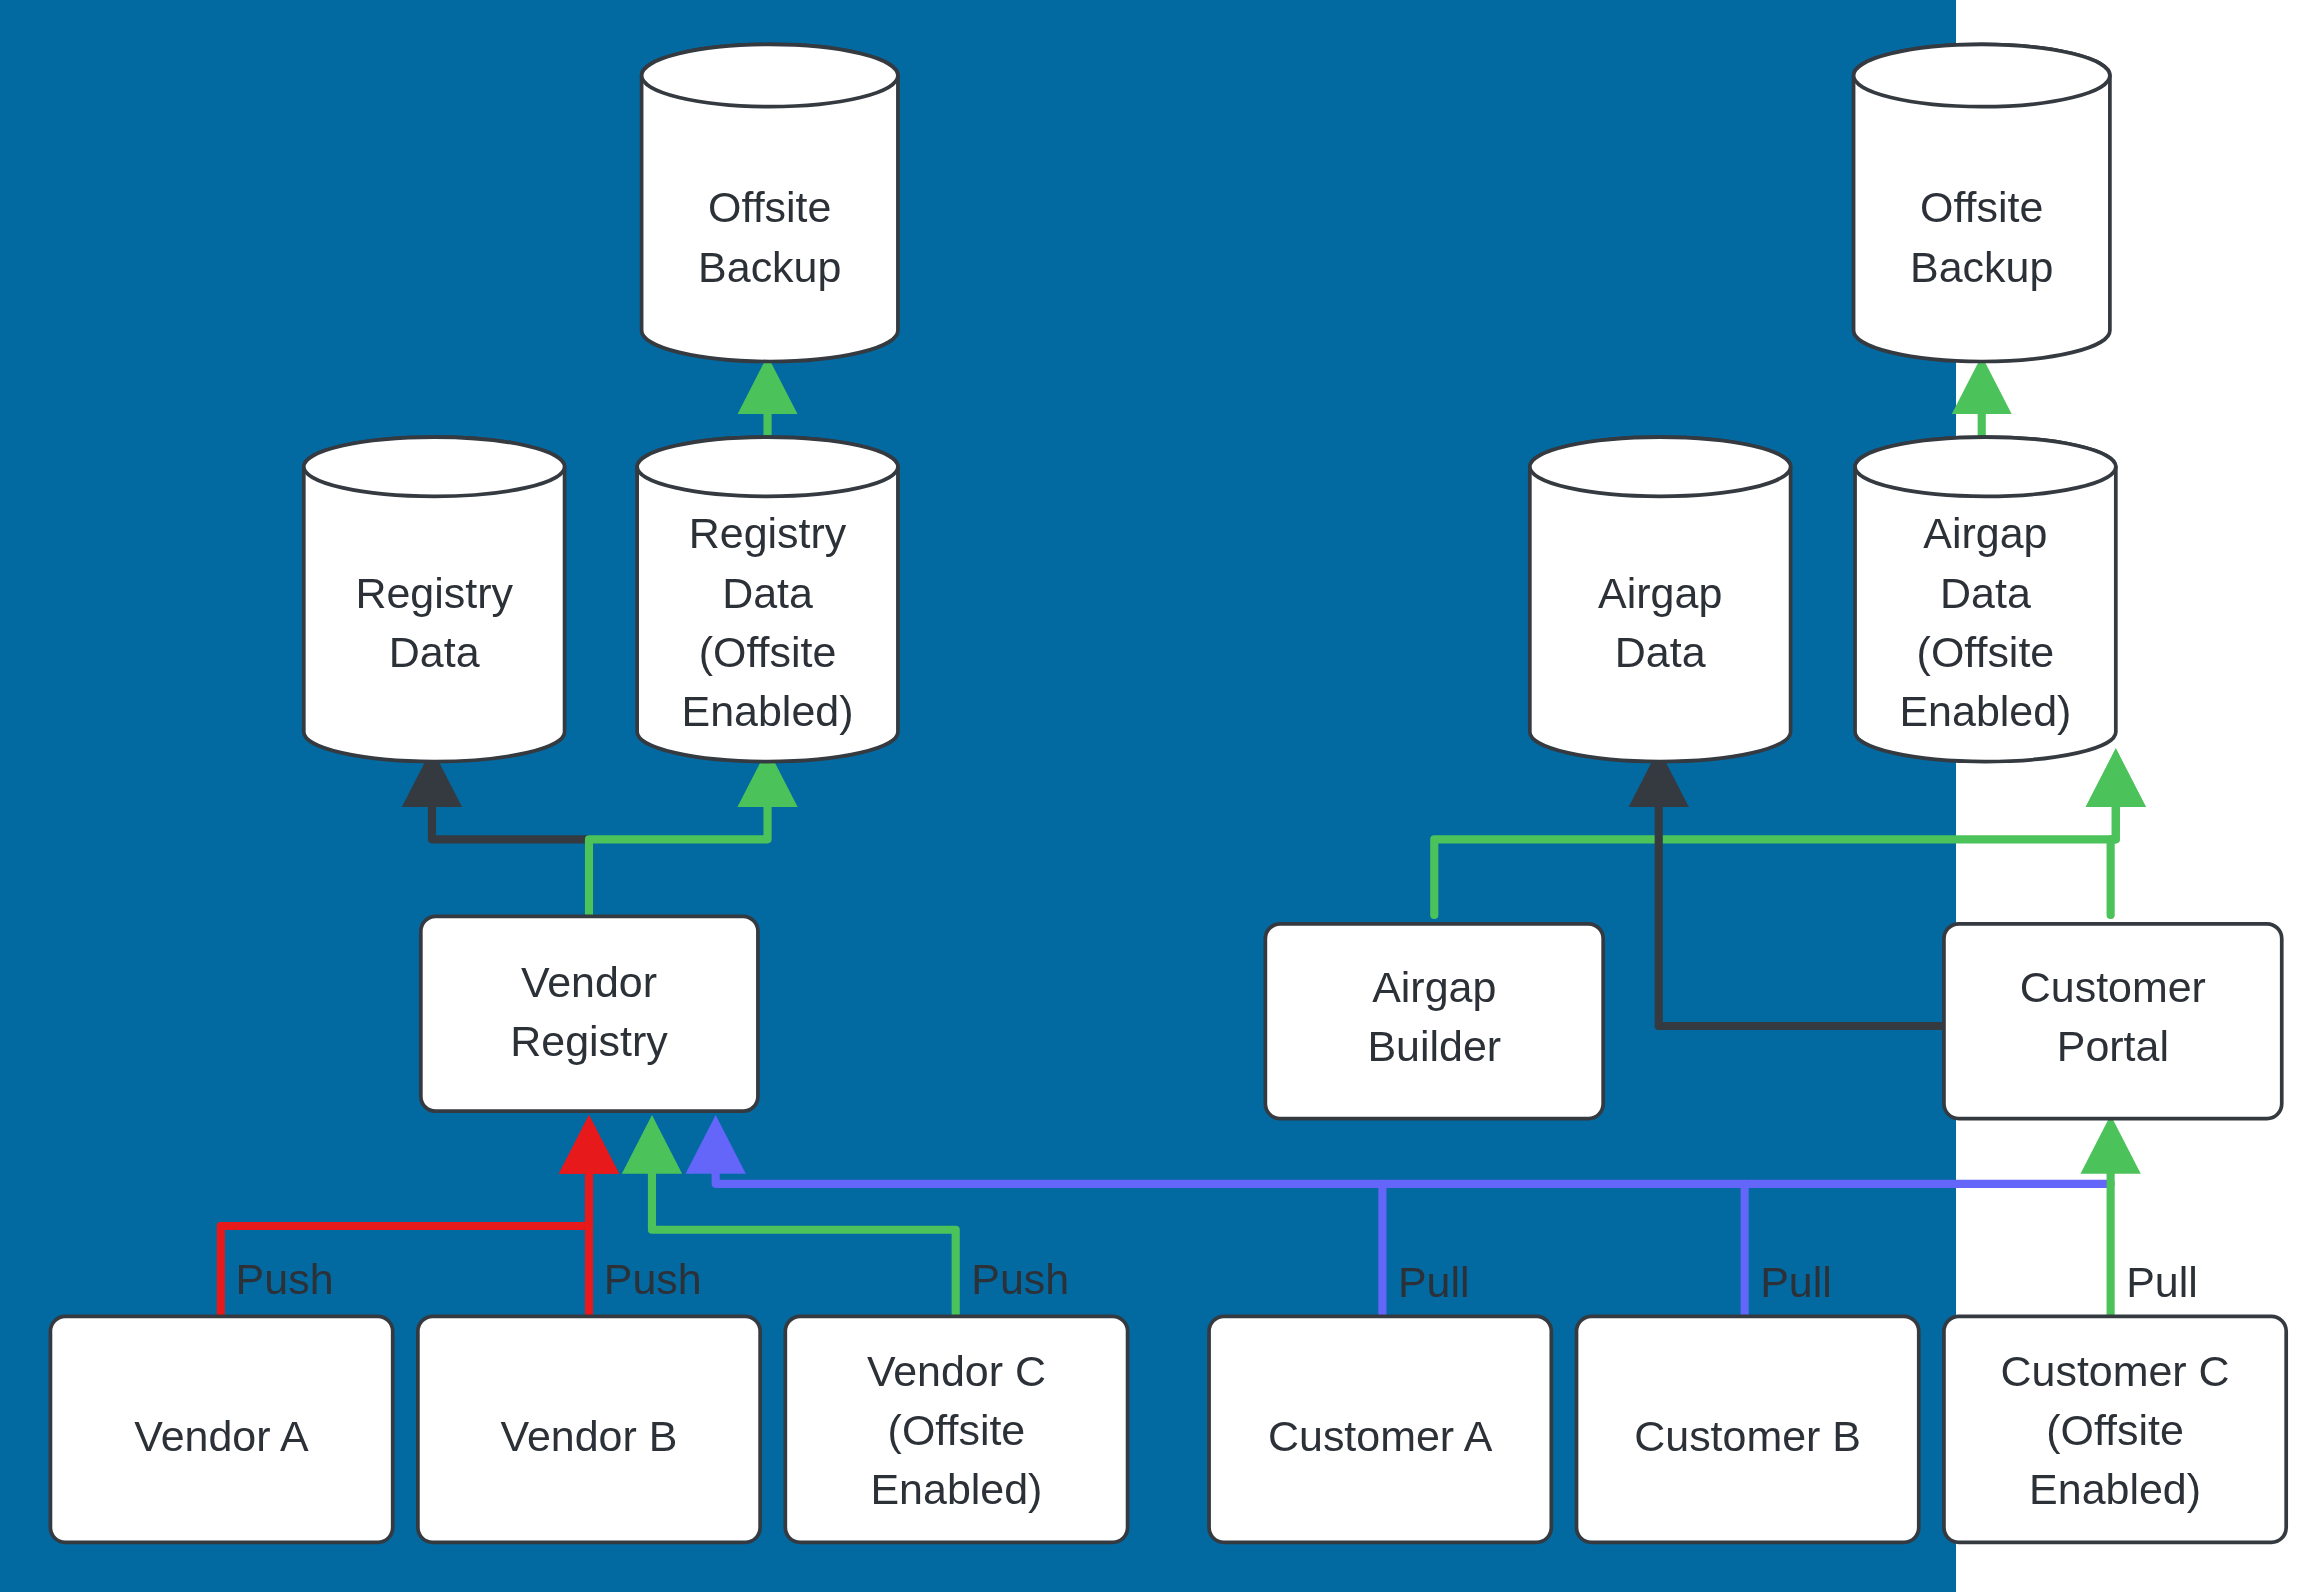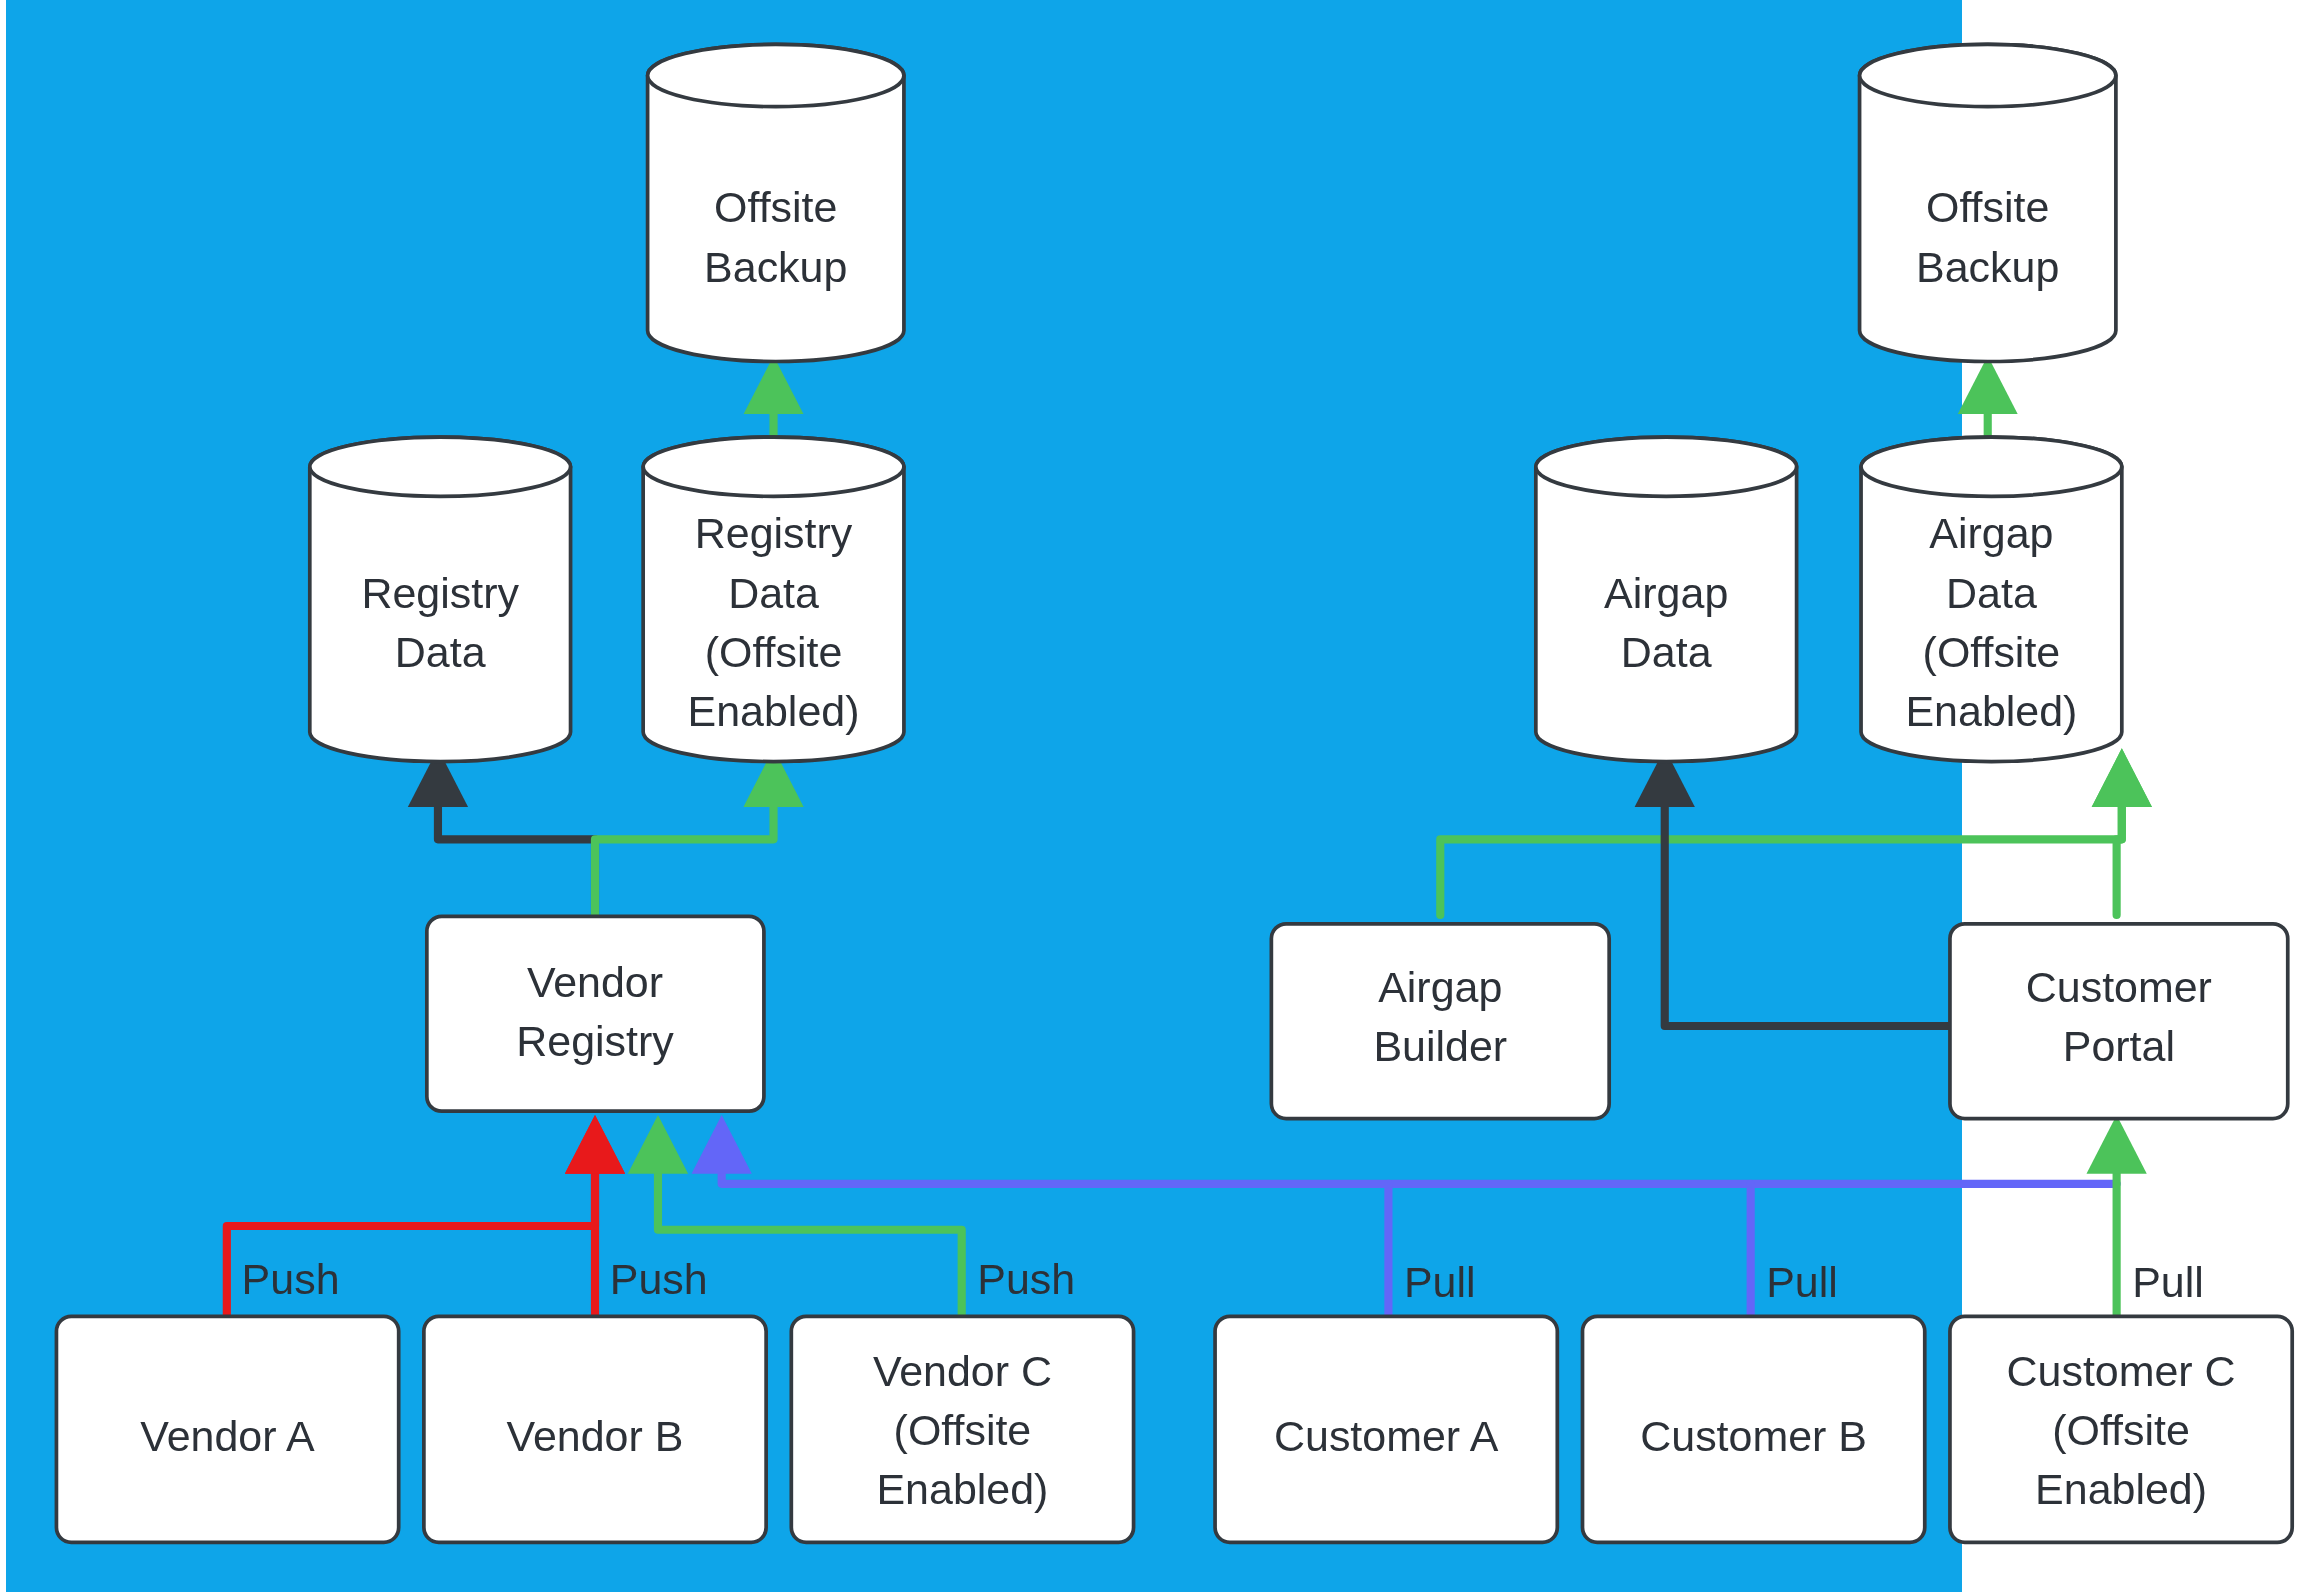--- a/index.html
+++ b/index.html
@@ -4,23 +4,22 @@
 <style>
   html, body {
     margin: 0;
     padding: 0;
     background: #ffffff;
   }
   #diagram-root {
     position: relative;
     width: 1956px;
     height: 1592px;
-    background: #0ea5e9;
+    background: #0369a1;
     font-family: "Liberation Sans", sans-serif;
-    margin-left: 6px;
   }
   svg.diagram-canvas {
     position: absolute;
     inset: 0;
     width: 2307px;
     height: 1592px;
     display: block;
   }
   .node-shape {
     fill: #ffffff;

